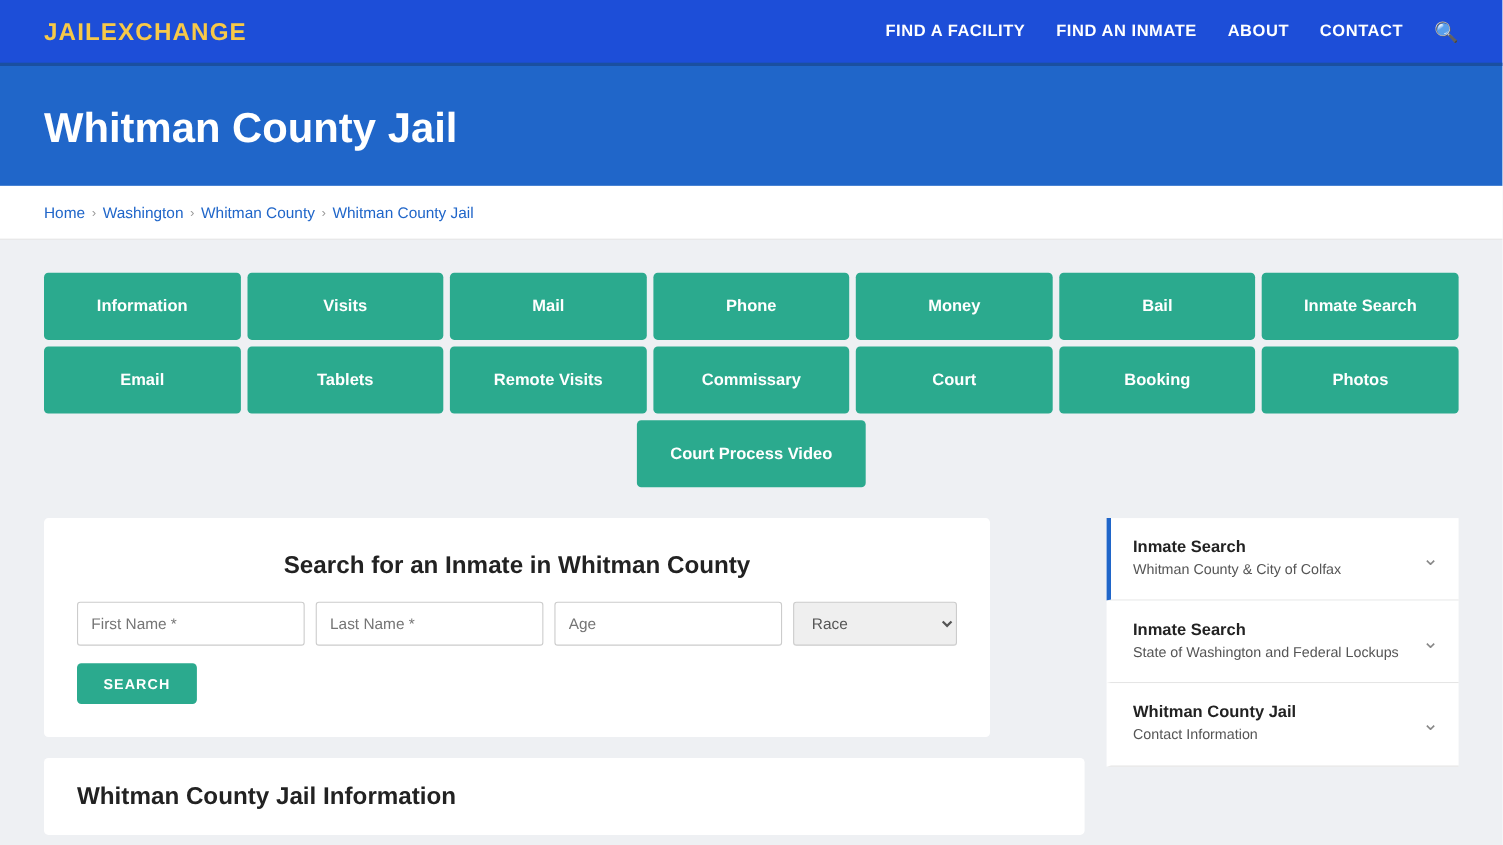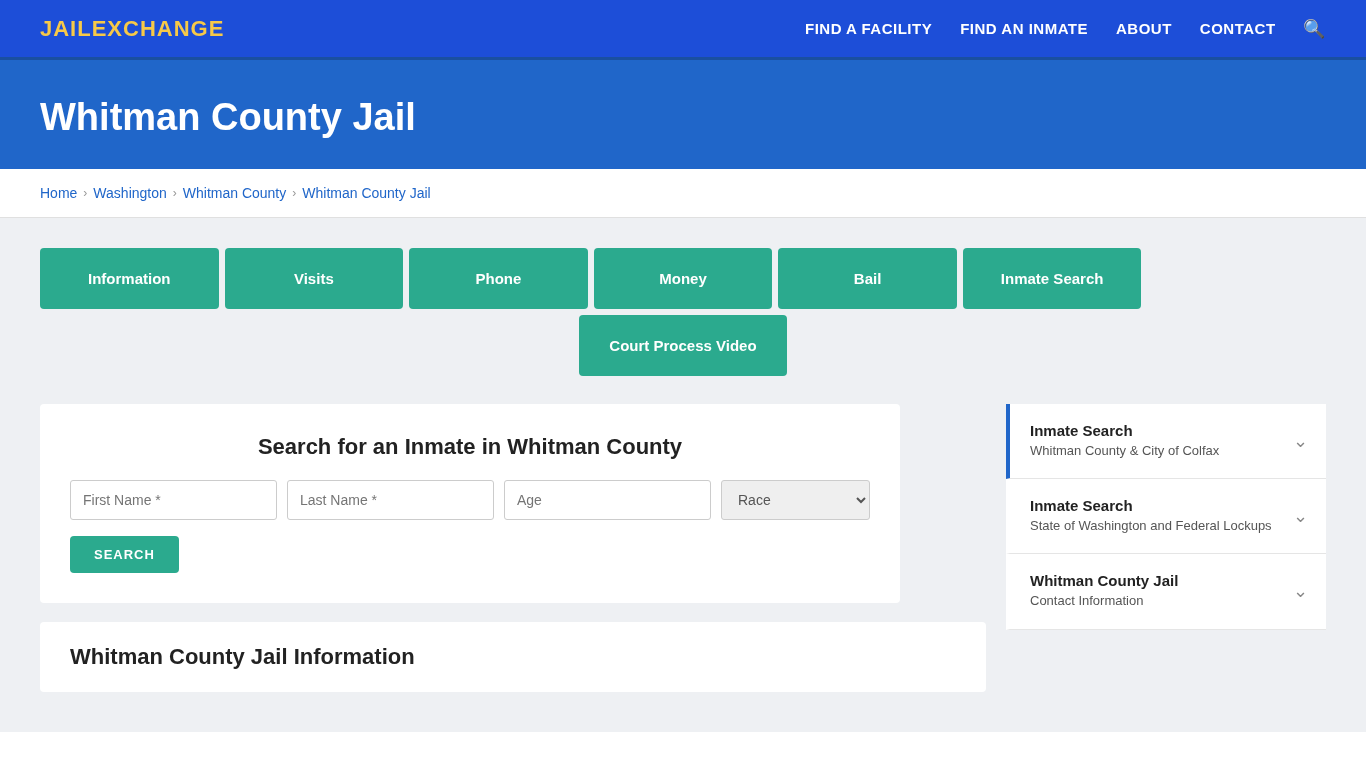--- a/index.html
+++ b/index.html
@@ -241,26 +241,36 @@
   <a>Whitman County</a>
   <span class="sep">›</span>
   <a>Whitman County Jail</a>
 </div>
 
 <div class="main-content">
 
   <div class="button-grid">
     <button class="grid-btn">Information</button>
     <button class="grid-btn">Visits</button>
+    <button class="grid-btn">Mail</button>
     <button class="grid-btn">Phone</button>
     <button class="grid-btn">Money</button>
     <button class="grid-btn">Bail</button>
     <button class="grid-btn">Inmate Search</button>
   </div>
 
+  <div class="button-grid-row2">
+    <button class="grid-btn">Email</button>
+    <button class="grid-btn">Tablets</button>
+    <button class="grid-btn">Remote Visits</button>
+    <button class="grid-btn">Commissary</button>
+    <button class="grid-btn">Court</button>
+    <button class="grid-btn">Booking</button>
+    <button class="grid-btn">Photos</button>
+  </div>
 
   <div class="button-grid-row3">
     <button class="grid-btn-wide">Court Process Video</button>
   </div>
 
   <div class="bottom-section">
 
     <div style="flex:1; display:flex; flex-direction:column; gap:3px;">
       <div class="search-form-card">
         <h2>Search for an Inmate in Whitman County</h2>

